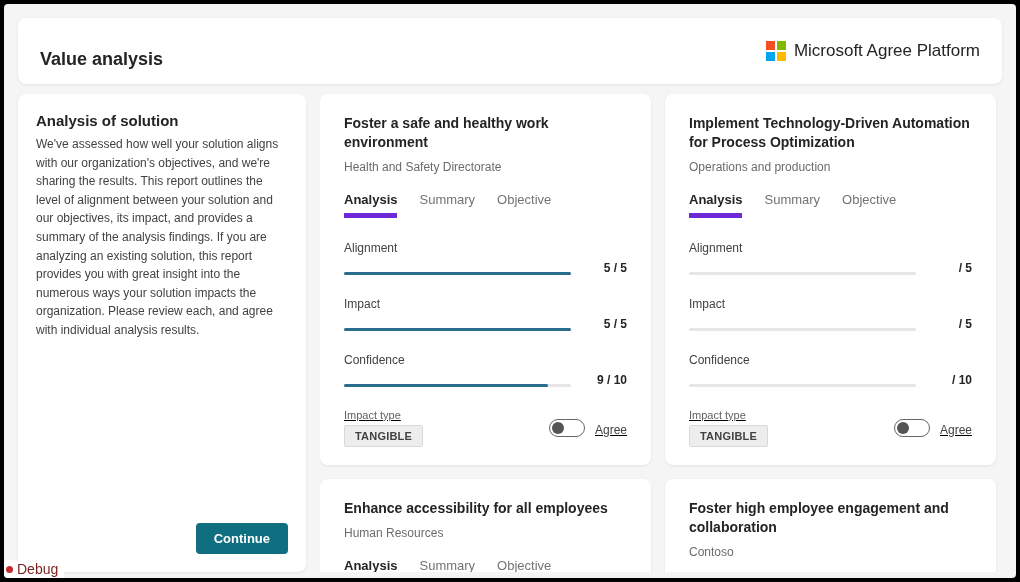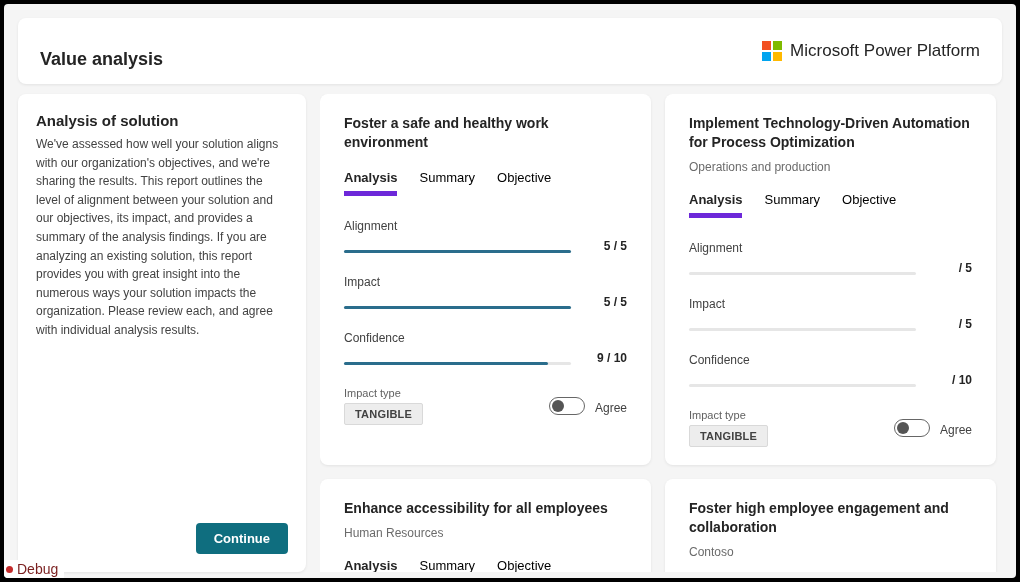--- a/index.html
+++ b/index.html
@@ -91,31 +91,31 @@
     }
     .obj-card {
       background: #fff;
       border-radius: 8px;
       box-shadow: 0 1px 3px rgba(0,0,0,.08);
       padding: 20px 24px 18px 24px;
     }
     .obj-title { font-size: 14px; font-weight: 600; color: #242424; line-height: 1.35; }
     .obj-sub { font-size: 12px; color: #6b6b6b; margin-top: 8px; }
     .tabs { display: flex; gap: 22px; margin-top: 18px; border-bottom: 1px solid transparent; }
-    .tab { font-size: 13px; color: #000000; padding-bottom: 6px; cursor: pointer; }
+    .tab { font-size: 13px; color: #737373; padding-bottom: 6px; cursor: pointer; }
     .tab.active { font-weight: 600; border-bottom: 5px solid #6d28d9; color: #242424; }
 
     .metric { margin-top: 22px; }
     .metric-label { font-size: 12px; color: #424242; margin-bottom: 6px; }
     .metric-row { display: flex; align-items: flex-end; gap: 14px; }
     .bar-track { flex: 1; height: 3px; background: #e6e6e6; border-radius: 2px; position: relative; }
     .bar-fill { position: absolute; top: 0; left: 0; height: 100%; background: #2a6d8c; border-radius: 2px; }
     .metric-score { font-size: 12px; font-weight: 600; color: #242424; white-space: nowrap; min-width: 42px; text-align: right;}
 
-    .footer-row { display: flex; align-items: center; justify-content: space-between; margin-top: 22px; }
+    .footer-row { display: flex; align-items: center; justify-content: space-between; margin-top: 22px; text-decoration: underline; }
     .impact-block { }
     .impact-label { font-size: 11px; color: #616161; margin-bottom: 4px; }
     .impact-badge {
       background: #ededed;
       border: 1px solid #d9d9d9;
       font-size: 11px;
       font-weight: 600;
       color: #424242;
       padding: 4px 10px;
       display: inline-block;
@@ -154,37 +154,38 @@
 <div class="app-frame">
   <div class="header-card">
     <div class="header-title">Value analysis</div>
     <div class="brand">
       <div class="ms-logo">
         <div class="sq-r"></div>
           <div class="sq-g"></div>
           <div class="sq-b"></div>
           <div class="sq-y"></div>
       </div>
-      <span class="brand-text">Microsoft Power Platform</span>
+      <span class="brand-text">Microsoft Agree Platform</span>
     </div>
   </div>
 
   <div class="content-area">
     <div class="sidebar-card">
       <div>
         <div class="sidebar-title">Analysis of solution</div>
         <div class="sidebar-text">We've assessed how well your solution aligns with our organization's objectives, and we're sharing the results. This report outlines the level of alignment between your solution and our objectives, its impact, and provides a summary of the analysis findings. If you are analyzing an existing solution, this report provides you with great insight into the numerous ways your solution impacts the organization. Please review each, and agree with individual analysis results.</div>
       </div>
       <button class="continue-btn">Continue</button>
     </div>
 
     <div class="cards-scroll">
       <div class="card-grid" id="card-grid">
   <div class="obj-card">
     <div class="obj-title">Foster a safe and healthy work environment</div>
+    <div class="obj-sub">Health and Safety Directorate</div>
     <div class="tabs">
       <div class="tab active">Analysis</div>
       <div class="tab">Summary</div>
       <div class="tab">Objective</div>
     </div>
 
     <div class="metric">
       <div class="metric-label">Alignment</div>
       <div class="metric-row">
         <div class="bar-track">

